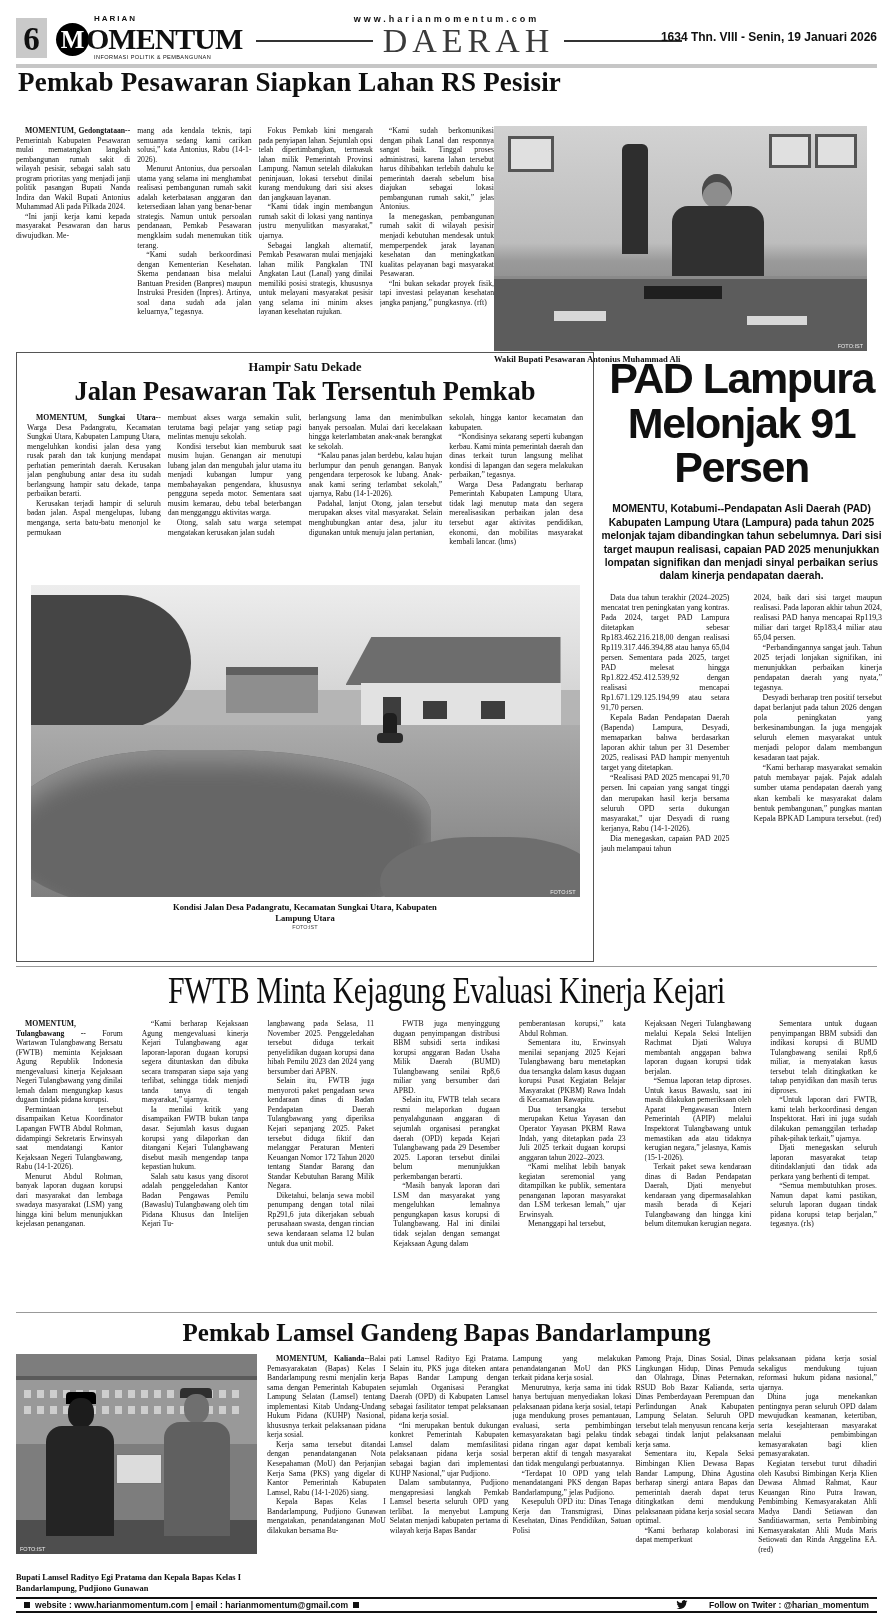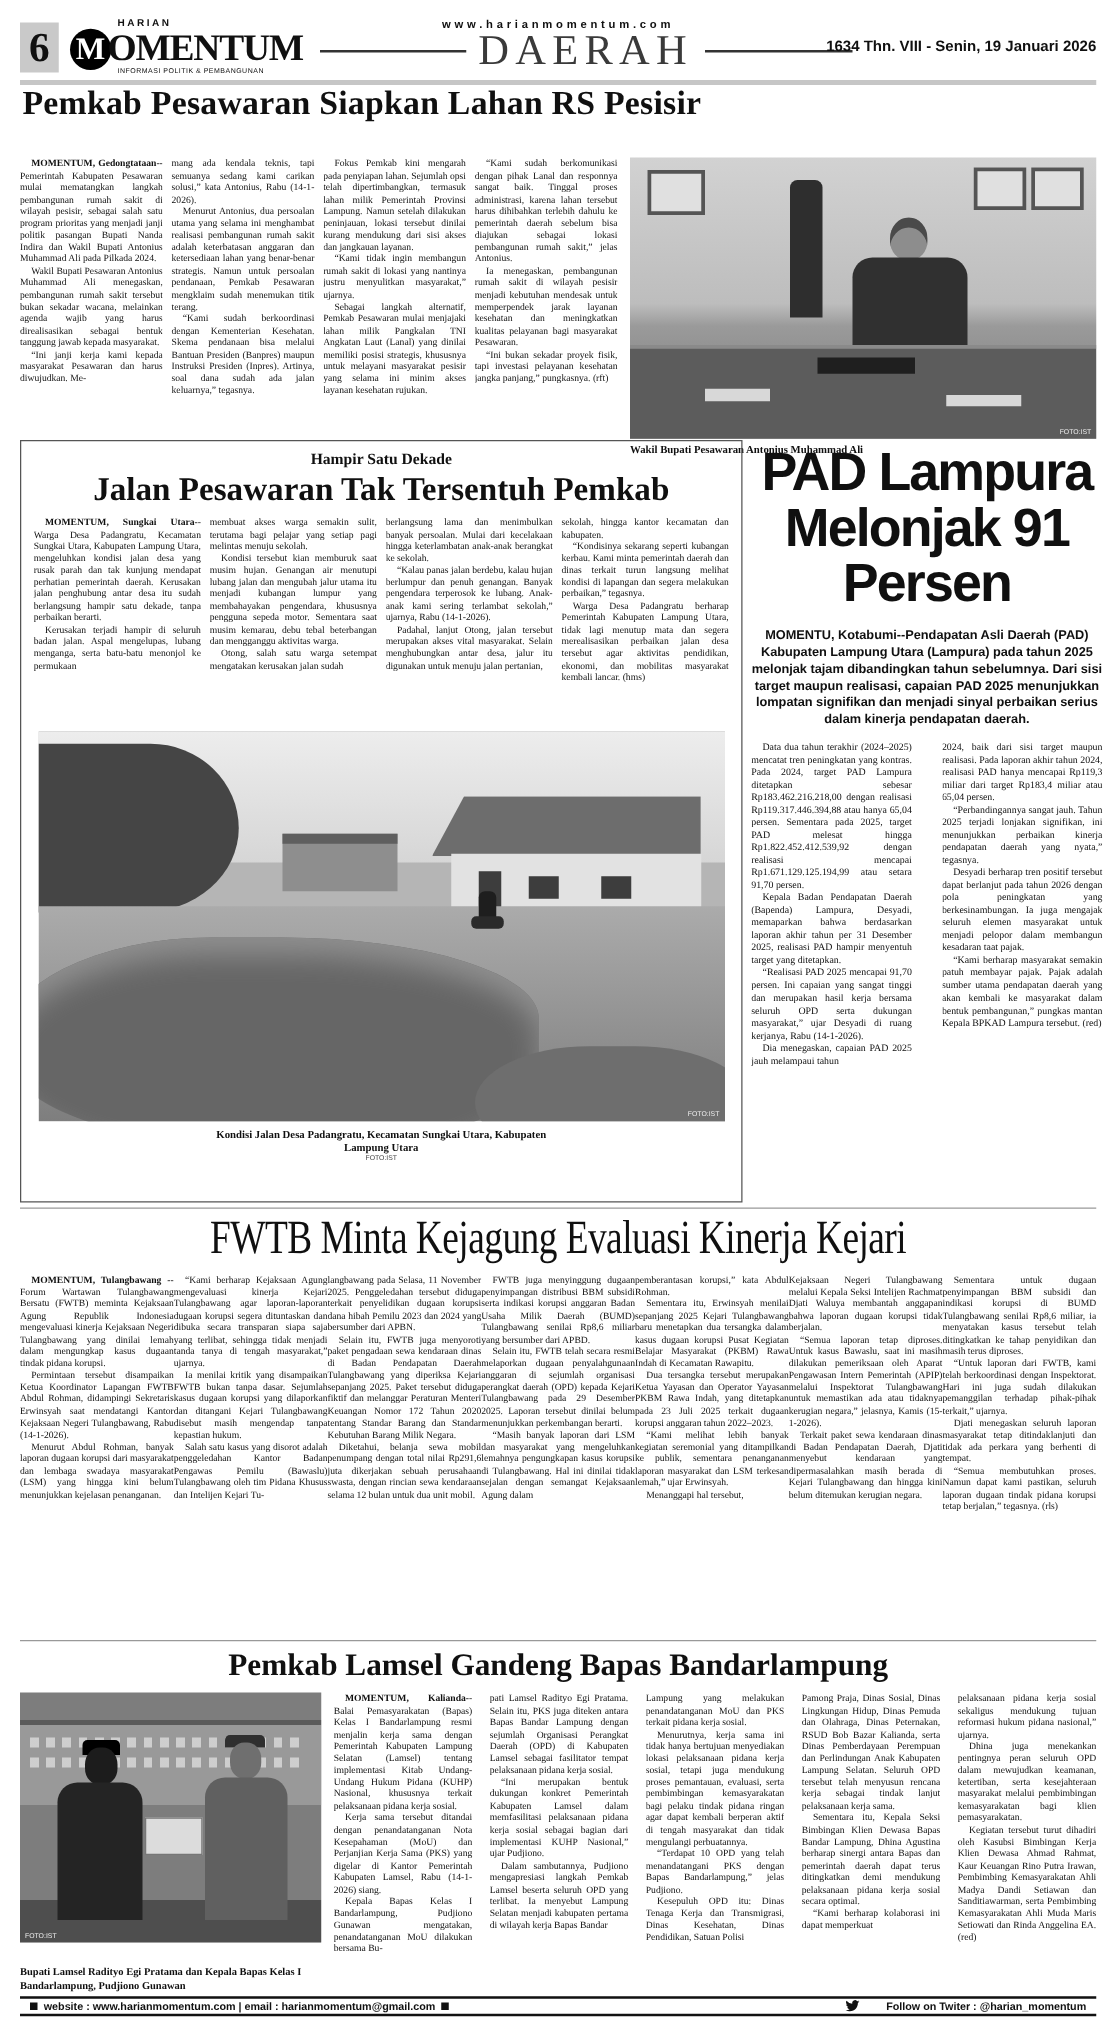--- a/index.html
+++ b/index.html
@@ -23,21 +23,21 @@
   .daerah{font-size:34px;letter-spacing:5px;color:#3a3a3a;white-space:nowrap;}
   .edition{position:absolute;right:0;top:16px;font-family:"Liberation Sans",sans-serif;font-size:12px;font-weight:bold;}
   
   .col{flex:1;font-size:7.7px;line-height:1.24;text-align:justify;overflow:hidden;}
   .col p{margin:0;text-indent:9px;}
   .col p.cont{text-indent:0;}
   .col strong{font-weight:bold;}
   
   .a1{position:absolute;left:16px;top:64px;width:861px;}
   .a1 h1{font-size:27px;font-weight:bold;margin:3px 0 7px 2px;letter-spacing:.2px;}
-  .a1row{display:flex;gap:10px;margin-top:28px;}
+  .a1row{display:flex;margin-top:28px;}
   .a1cols{display:flex;gap:7px;width:478px;height:238px;}
   .photo1{width:373px;height:225px;position:relative;flex:none;overflow:hidden;
           background:linear-gradient(180deg,#d2d2d2 0%,#bdbdbd 52%,#9a9a9a 60%,#777 100%);}
   .frame{position:absolute;border:3px solid #555;background:#e0e0e0;}
   .drape{position:absolute;left:128px;top:18px;width:26px;height:110px;background:#2e2e2e;border-radius:6px 6px 0 0;}
   .head1{position:absolute;left:208px;top:48px;width:30px;height:34px;background:#8d8d8d;border-radius:50% 50% 45% 45%;
          box-shadow:inset 0 8px 0 #4a4a4a;}
   .body1{position:absolute;left:178px;top:80px;width:92px;height:76px;background:#303030;border-radius:16px 16px 0 0;}
   .desk1{position:absolute;left:0;bottom:0;width:100%;height:72px;background:#5c5c5c;border-top:3px solid #8a8a8a;}
   .nameplate{position:absolute;left:150px;bottom:52px;width:78px;height:13px;background:#1f1f1f;}
@@ -73,42 +73,42 @@
           letter-spacing:-1.5px;text-align:center;margin:4px 0 0;}
   .pad h2 div{white-space:nowrap;}
   .padlead{font-family:"Liberation Sans",sans-serif;font-size:10.2px;font-weight:bold;text-align:center;
            line-height:1.32;margin:12px 0 10px;}
   .padcols{display:flex;gap:24px;}
   .padcols .col{font-size:7.9px;line-height:1.27;}
   
   .fwtb{position:absolute;left:16px;top:966px;width:861px;border-top:1px solid #999;padding-top:3px;}
   .fwtb h2{text-align:center;font-weight:normal;font-size:34px;margin:2px 0 9px;}
   .fwtb h2 span{display:inline-block;transform:scale(.88,1.12);letter-spacing:-.5px;}
-  .fwtbcols{display:flex;gap:0;height:292px;}
+  .fwtbcols{display:flex;gap:19px;height:292px;}
   
   .lamsel{position:absolute;left:16px;top:1312px;width:861px;border-top:1px solid #999;padding-top:4px;}
   .lamsel h2{text-align:center;font-size:25px;font-weight:bold;margin:2px 0 7px;}
   .lamrow{display:flex;gap:10px;}
   .p3wrap{width:241px;flex:none;}
   .photo3{width:241px;height:200px;position:relative;overflow:hidden;background:#7d7d7d;}
   .banner{position:absolute;left:0;top:22px;width:100%;height:64px;background:#999;
           border-top:4px solid #5a5a5a;}
   .bannertxt{position:absolute;left:8px;top:10px;width:90%;height:8px;opacity:.6;
              background:repeating-linear-gradient(90deg,#f2f2f2 0 7px,transparent 7px 13px);}
   .floor3{position:absolute;left:0;bottom:0;width:100%;height:34px;background:#4e4e4e;}
   .man{position:absolute;}
   .manL-head{left:52px;top:44px;width:26px;height:30px;background:#1c1c1c;border-radius:45%;}
   .peci{position:absolute;left:50px;top:38px;width:30px;height:12px;background:#000;border-radius:4px 4px 0 0;}
   .manL-body{left:30px;top:72px;width:68px;height:110px;background:#242424;border-radius:16px 16px 0 0;}
   .manR-head{left:168px;top:40px;width:25px;height:29px;background:#6f6f6f;border-radius:45%;}
   .cap{position:absolute;left:164px;top:34px;width:32px;height:10px;background:#2f2f2f;border-radius:4px 4px 0 0;}
   .manR-body{left:148px;top:68px;width:66px;height:114px;background:#606060;border-radius:16px 16px 0 0;}
   .doc{position:absolute;left:100px;top:100px;width:44px;height:28px;background:#dcdcdc;border:1px solid #777;}
   .cap3{font-size:8.4px;font-weight:bold;line-height:1.3;margin-top:19px;}
-  .lamcols{display:flex;gap:14px;flex:1;height:236px;}
+  .lamcols{display:flex;gap:4px;flex:1;height:236px;}
   
   .footer{position:absolute;left:16px;width:861px;bottom:4px;height:16px;border-top:2px solid #111;
           border-bottom:2px solid #111;display:flex;align-items:center;justify-content:space-between;
           font-family:"Liberation Sans",sans-serif;font-size:8.6px;font-weight:bold;padding:0 8px;box-sizing:border-box;}
   .fleft{display:flex;align-items:center;gap:5px;}
   .sq{width:6px;height:6px;background:#111;display:inline-block;}
   .fright{display:flex;align-items:center;gap:21px;}
 </style>
 </head>
 <body>
@@ -135,21 +135,20 @@
     </div>
     <div class="edition">1634 Thn. VIII - Senin, 19 Januari 2026</div>
   </div>
 
   <div class="a1">
     <h1>Pemkab Pesawaran Siapkan Lahan RS Pesisir</h1>
     <div class="a1row">
       <div class="a1cols">
         <div class="col">
             <p><strong>MOMENTUM, Gedongtataan--</strong>Pemerintah Kabupaten Pesawaran mulai mematangkan langkah pembangunan rumah sakit di wilayah pesisir, sebagai salah satu program prioritas yang menjadi janji politik pasangan Bupati Nanda Indira dan Wakil Bupati Antonius Muhammad Ali pada Pilkada 2024.</p>
-            <p>Wakil Bupati Pesawaran Antonius Muhammad Ali menegaskan, pembangunan rumah sakit tersebut bukan sekadar wacana, melainkan agenda wajib yang harus direalisasikan sebagai bentuk tanggung jawab kepada masyarakat.</p>
             <p>“Ini janji kerja kami kepada masyarakat Pesawaran dan harus diwujudkan. Me-</p>
           </div>
         <div class="col">
             <p class="cont">mang ada kendala teknis, tapi semuanya sedang kami carikan solusi,” kata Antonius, Rabu (14-1-2026).</p>
             <p>Menurut Antonius, dua persoalan utama yang selama ini menghambat realisasi pembangunan rumah sakit adalah keterbatasan anggaran dan ketersediaan lahan yang benar-benar strategis. Namun untuk persoalan pendanaan, Pemkab Pesawaran mengklaim sudah menemukan titik terang.</p>
             <p>“Kami sudah berkoordinasi dengan Kementerian Kesehatan. Skema pendanaan bisa melalui Bantuan Presiden (Banpres) maupun Instruksi Presiden (Inpres). Artinya, soal dana sudah ada jalan keluarnya,” tegasnya.</p>
           </div>
         <div class="col">
             <p>Fokus Pemkab kini mengarah pada penyiapan lahan. Sejumlah opsi telah dipertimbangkan, termasuk lahan milik Pemerintah Provinsi Lampung. Namun setelah dilakukan peninjauan, lokasi tersebut dinilai kurang mendukung dari sisi akses dan jangkauan layanan.</p>
             <p>“Kami tidak ingin membangun rumah sakit di lokasi yang nantinya justru menyulitkan masyarakat,” ujarnya.</p>

